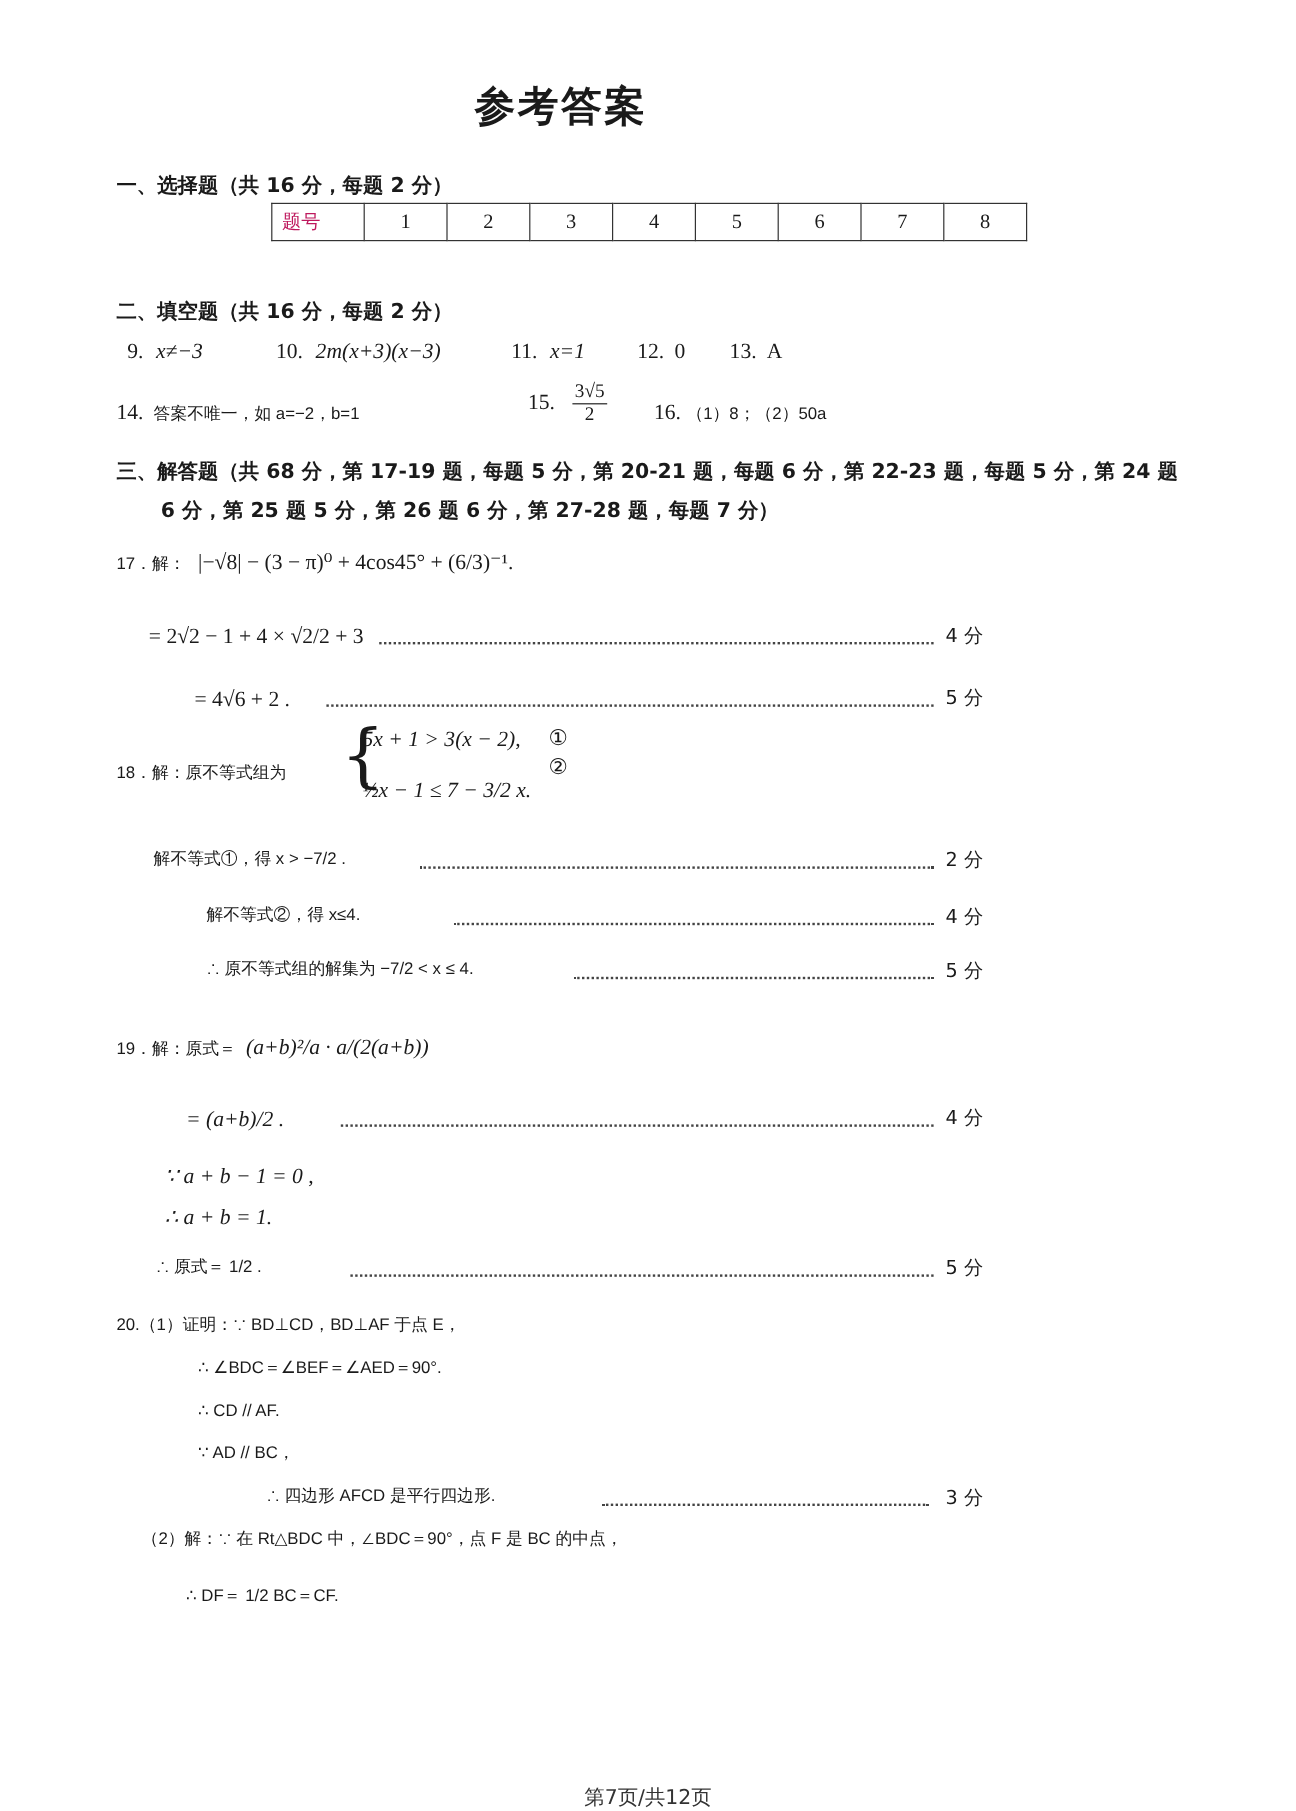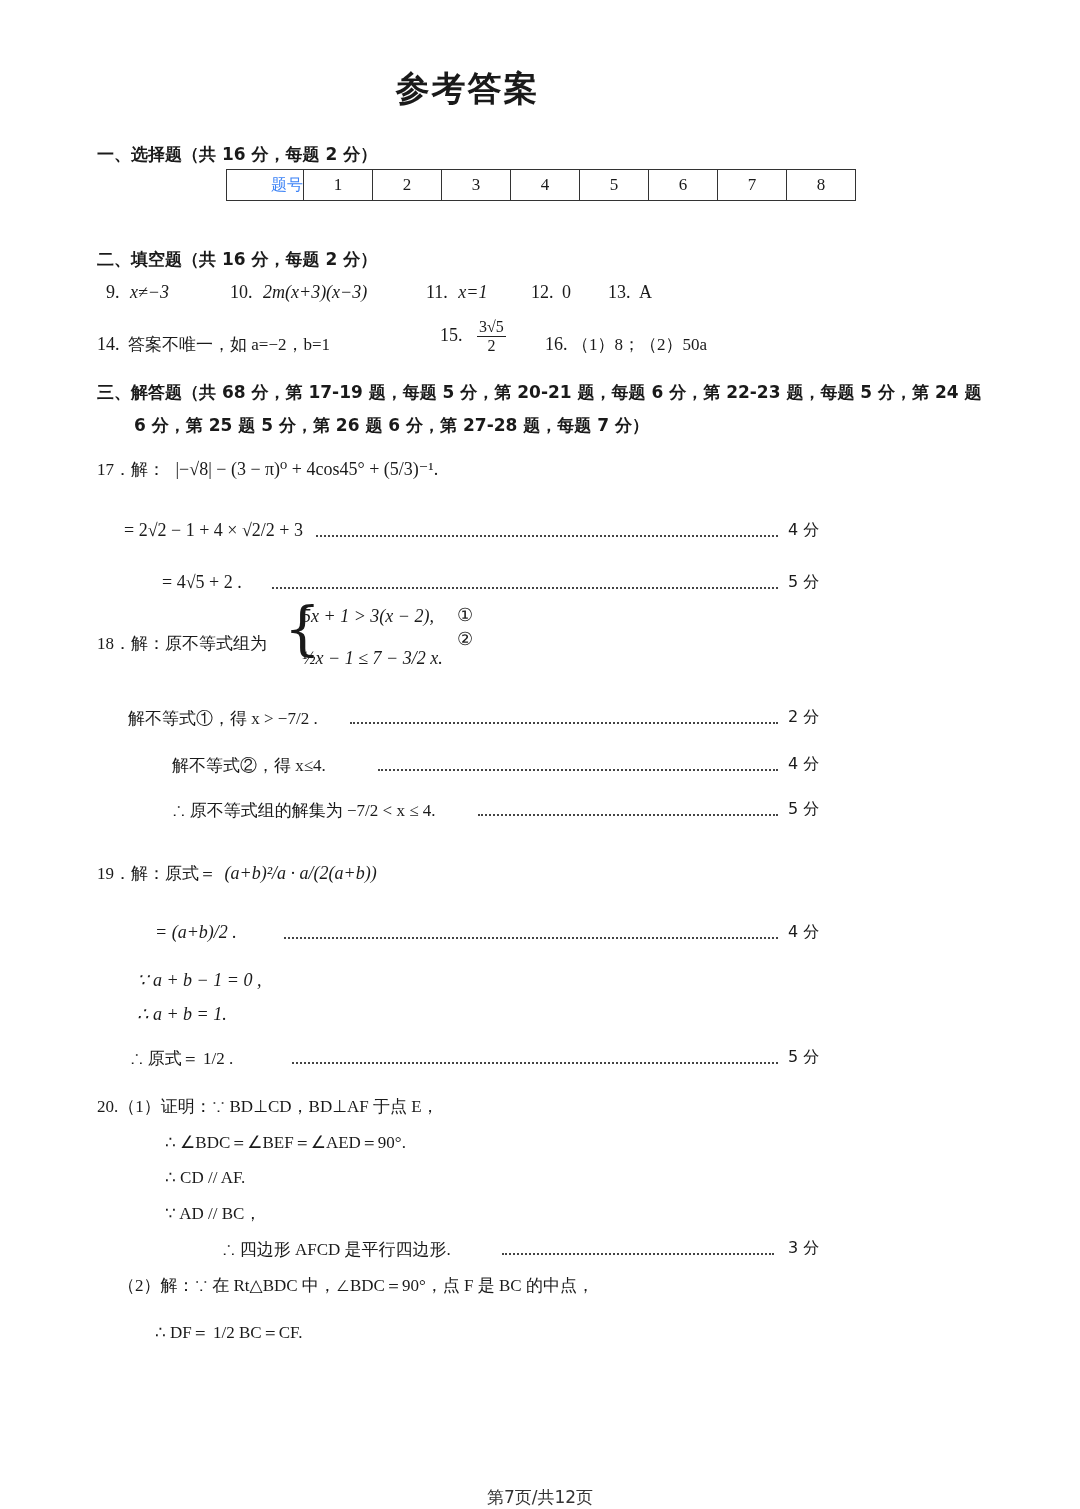--- a/index.html
+++ b/index.html
@@ -4,28 +4,28 @@
 <style>
   html, body { margin:0; padding:0; background:#fff; }
   body { width:1080px; height:1509px; position:relative; overflow:hidden;
          font-family:"Liberation Serif","DejaVu Serif",serif; color:#1a1a1a; font-size:18px; }
   .abs { position:absolute; white-space:nowrap; }
   .title { left:0; width:935px; top:66px; text-align:center; font-size:34px; font-weight:bold;
            font-family:"DejaVu Sans",sans-serif; letter-spacing:2px; }
   .sec { font-family:"DejaVu Sans",sans-serif; font-size:17px; font-weight:bold; }
   table.ans { position:absolute; left:226px; top:169px; border-collapse:collapse; }
   table.ans td { border:1.5px solid #333; height:30px; width:68px; text-align:center; font-size:17px; padding:0; }
-  table.ans td.h { width:68px; text-align:right; padding-left:8px; font-family:"DejaVu Sans",sans-serif; font-size:16px; color:#3b82f6; }
+  table.ans td.h { width:68px; text-align:left; padding-left:8px; font-family:"DejaVu Sans",sans-serif; font-size:16px; color:#be185d; }
   i, .it { font-style:italic; }
   .frac { display:inline-flex; flex-direction:column; align-items:center; vertical-align:middle; font-size:16px; line-height:1.15; margin:0 2px; }
   .frac .num { border-bottom:1px solid #222; padding:0 2px; }
   .frac .den { padding:0 2px; }
   .leader { position:absolute; height:0; border-bottom:2px dotted #444; }
   .score { position:absolute; left:788px; font-family:"DejaVu Sans",sans-serif; font-size:16px; }
-  .cn { font-family:Liberation Serif, serif; font-size:17px; }
+  .cn { font-family:Liberation Sans, sans-serif; font-size:14px; }
   .brace { font-size:58px; font-weight:100; line-height:1; vertical-align:middle; font-family:"DejaVu Serif",serif; }
   .footer { left:0; width:1080px; top:1486px; text-align:center; font-size:17px; color:#333; font-family:"DejaVu Sans",sans-serif; }
 </style>
 </head>
 <body>
 
 <div class="abs title">参考答案</div>
 
 <div class="abs sec" style="left:97px;top:143px;">一、选择题（共 16 分，每题 2 分）</div>
 <table class="ans">
@@ -80,26 +80,26 @@
 <div class="abs" style="left:545px;top:333px;">
   <span>16.</span>
   <span class="cn">（1）8；（2）50a</span>
 </div>
 
 <div class="abs sec" style="left:97px;top:381px;">三、解答题（共 68 分，第 17-19 题，每题 5 分，第 20-21 题，每题 6 分，第 22-23 题，每题 5 分，第 24 题</div>
 <div class="abs sec" style="left:134px;top:414px;">6 分，第 25 题 5 分，第 26 题 6 分，第 27-28 题，每题 7 分）</div>
 
 <div class="abs" style="left:97px;top:458px;">
   <span class="cn">17．解：</span>
-  <span style="margin-left:6px">|−√8| − (3 − π)⁰ + 4cos45° + (5/3)⁻¹.</span>
+  <span style="margin-left:6px">|−√8| − (3 − π)⁰ + 4cos45° + (6/3)⁻¹.</span>
 </div>
 <div class="abs" style="left:124px;top:520px;">= 2√2 − 1 + 4 × √2/2 + 3</div>
 <div class="leader" style="left:316px;width:462px;top:535px;"></div>
 <div class="score" style="top:520px;">4 分</div>
-<div class="abs" style="left:162px;top:572px;">= 4√5 + 2 .</div>
+<div class="abs" style="left:162px;top:572px;">= 4√6 + 2 .</div>
 <div class="leader" style="left:272px;width:506px;top:587px;"></div>
 <div class="score" style="top:572px;">5 分</div>
 
 <div class="abs" style="left:97px;top:632px;">
   <span class="cn">18．解：原不等式组为</span>
 </div>
 <div class="abs brace" style="left:284px;top:600px;">{</div>
 <div class="abs it" style="left:302px;top:606px;">5x + 1 &gt; 3(x − 2),</div>
 <div class="abs" style="left:457px;top:604px;">①</div>
 <div class="abs it" style="left:302px;top:648px;">½x − 1 ≤ 7 − 3/2 x.</div>

